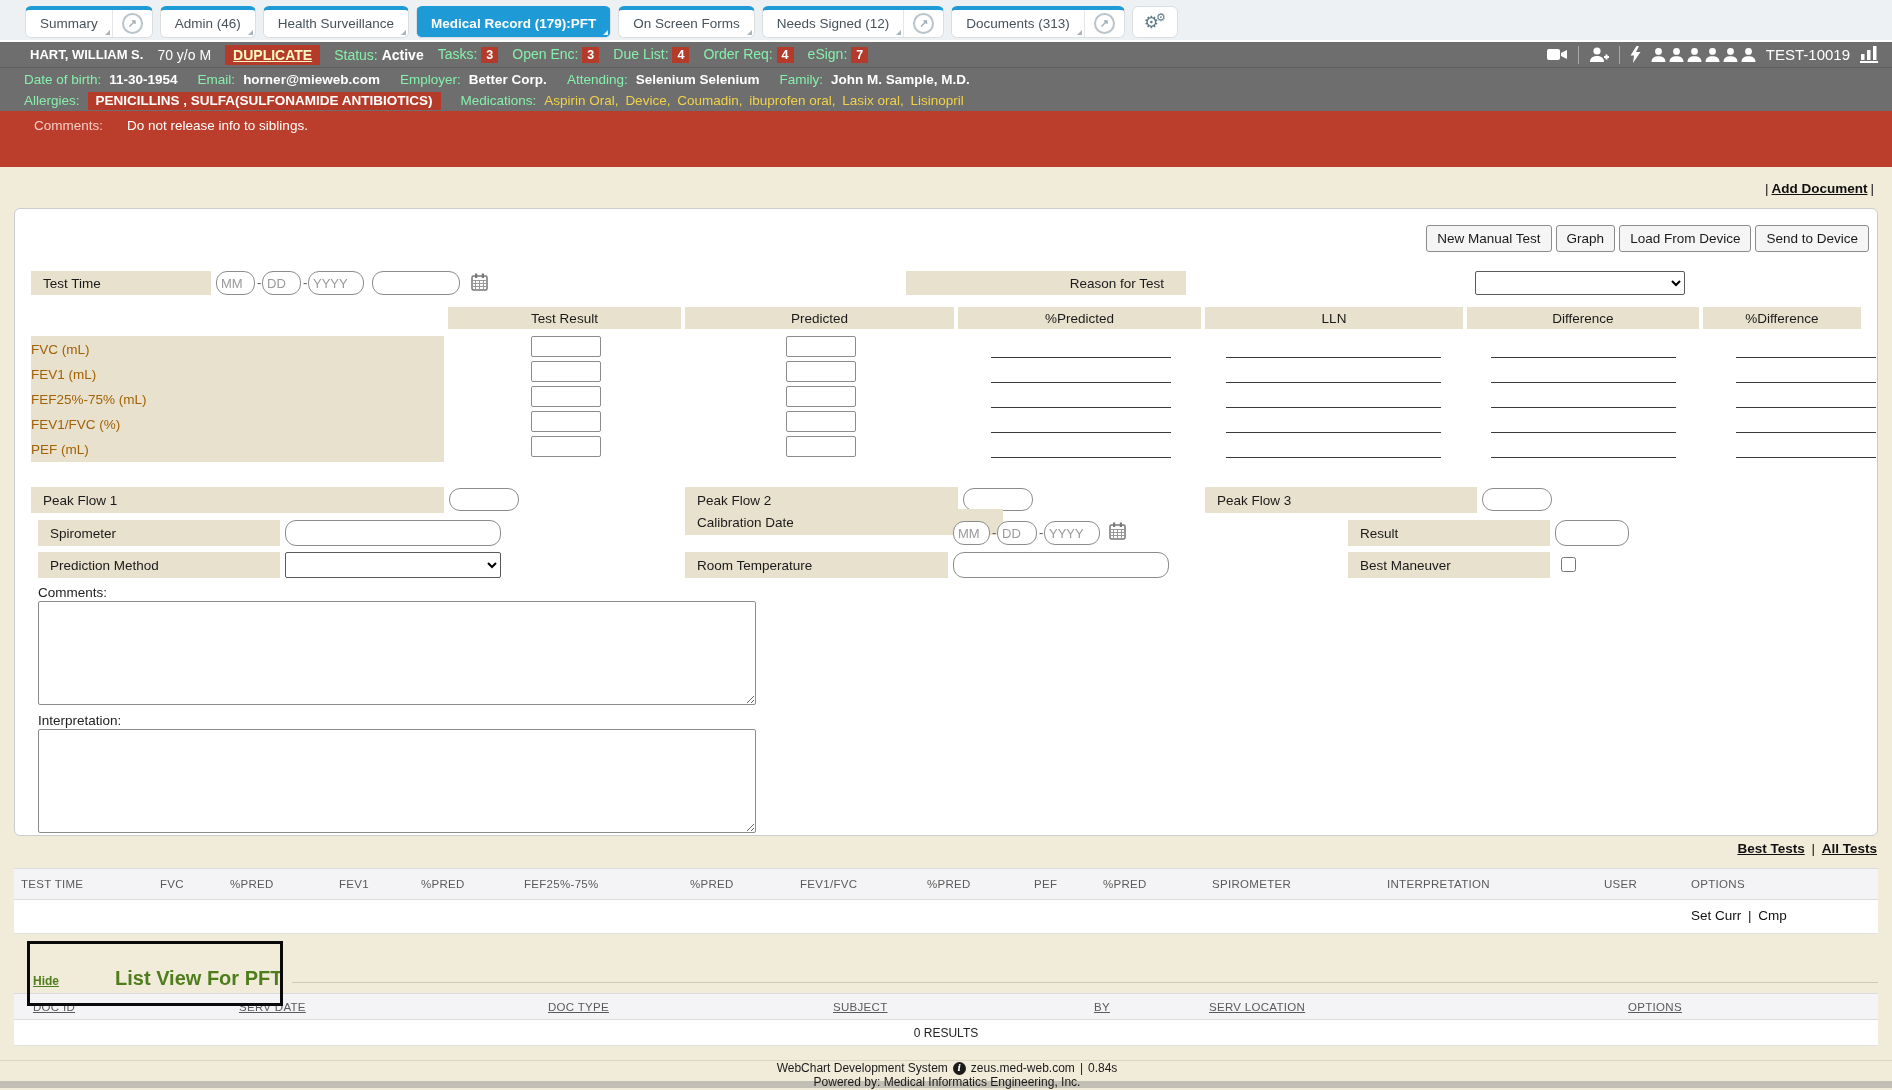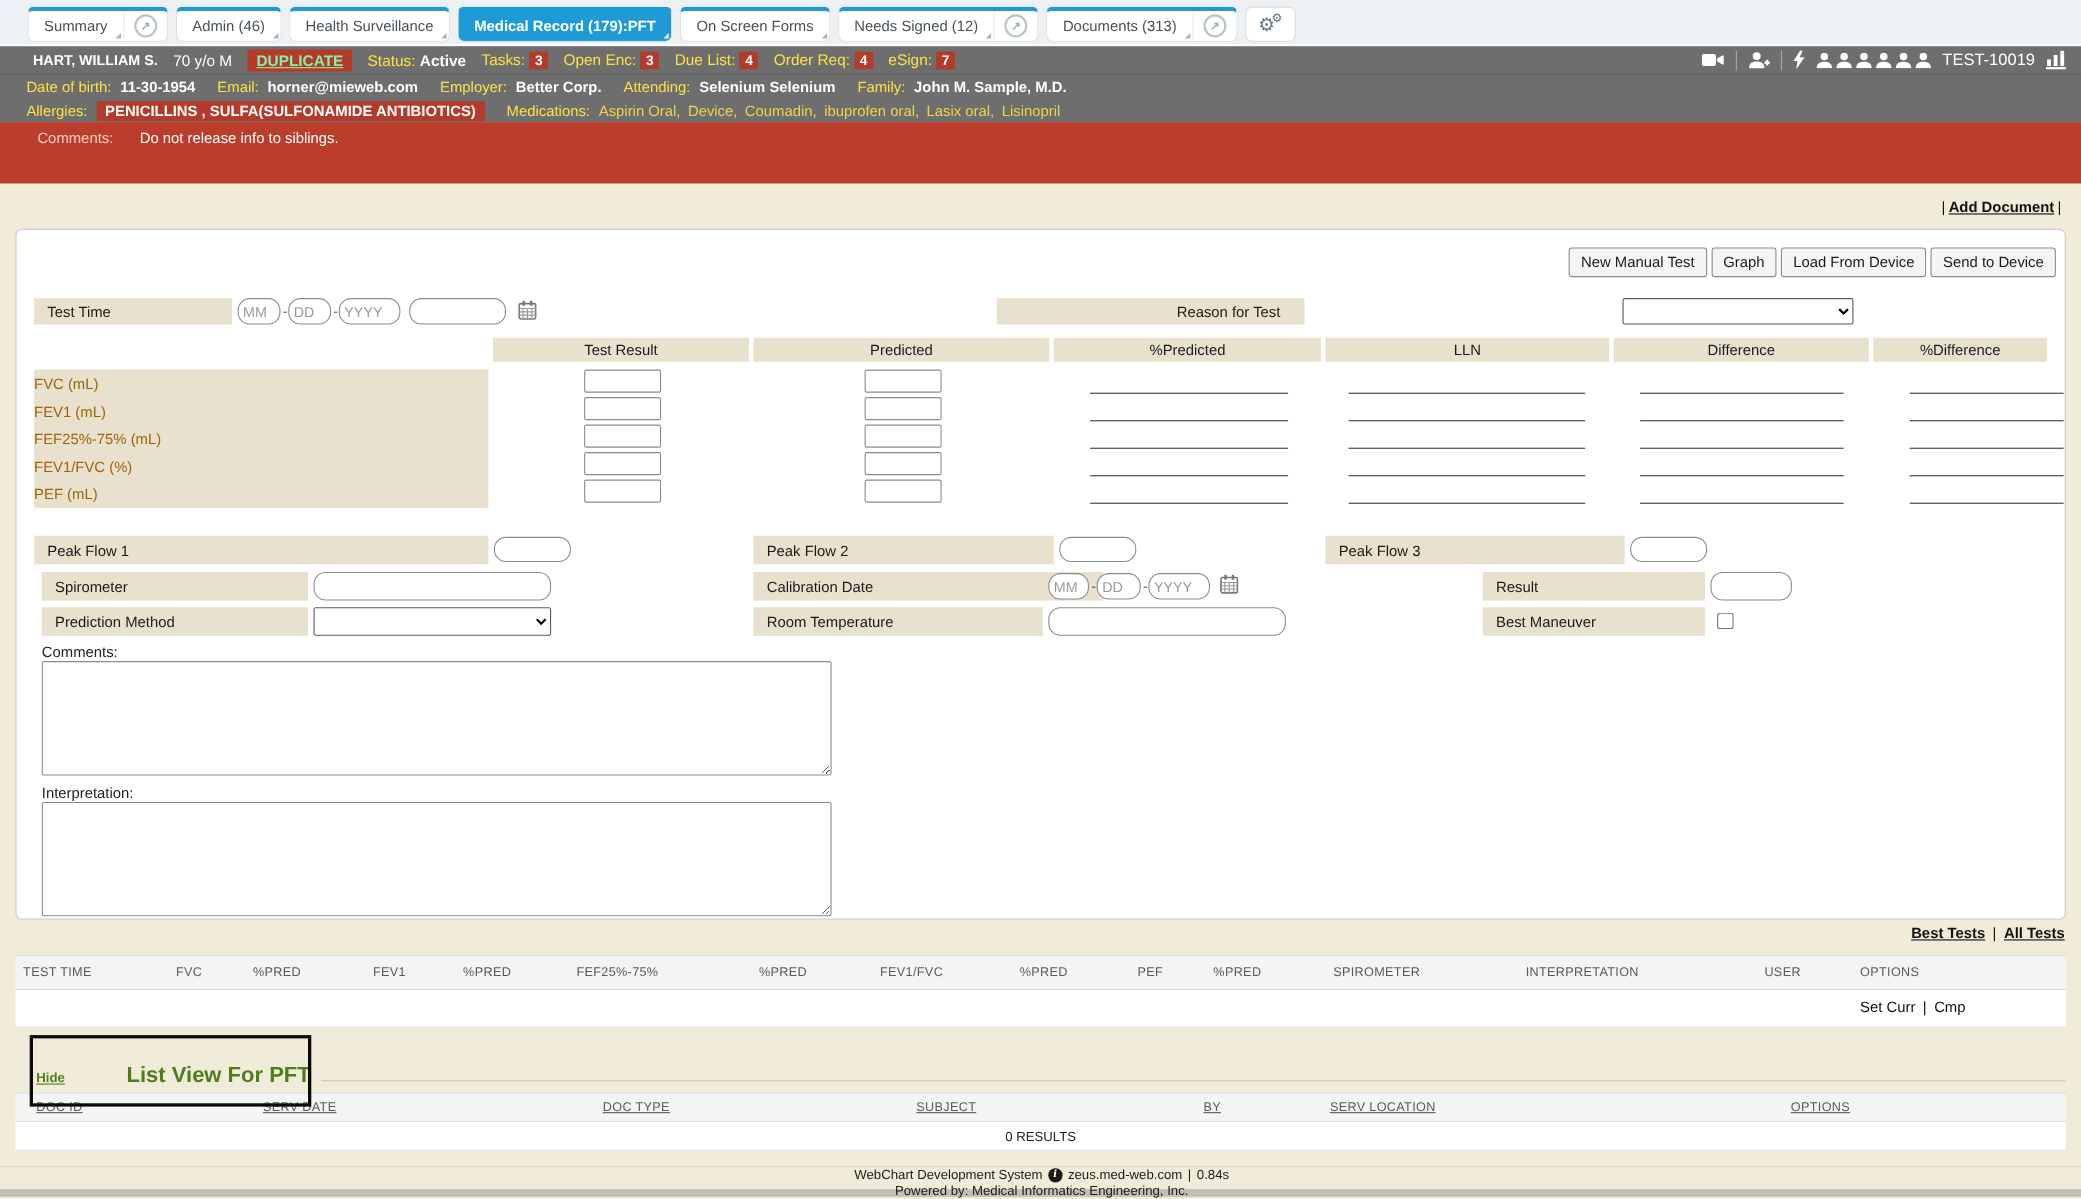--- a/index.html
+++ b/index.html
@@ -18,23 +18,23 @@
   .tab-pop { width:40px; display:flex; align-items:center; justify-content:center; border-left:1px solid #e4e7e9; background:#fff; }
   .pop-circle { width:21px; height:21px; border:2px solid #b9c4ca; border-radius:50%; color:#a2afb6; font-size:11px; display:flex; align-items:center; justify-content:center; font-weight:bold; }
   .geartab { height:32px; width:46px; background:#fff; border:1px solid #d9dee1; border-radius:6px; display:flex; align-items:center; justify-content:center; color:#5f7886; }
   .geartab .g1 { font-size:17px; line-height:1; }
   .geartab .g2 { font-size:11px; line-height:1; margin:-10px 0 0 -3px; }
 
   
   .hdr { background:#6e6e6e; color:#fff; }
   .hdr-row1 { height:28px; display:flex; align-items:center; padding:0 14px 0 30px; gap:14px; font-size:14px; border-top:2px solid #fff; border-bottom:1px solid #5e5e5e; }
   .pname { font-weight:bold; font-size:13px; }
-  .lbl { color:#fde047; }
+  .lbl { color:#86efac; }
   .val { color:#fff; font-weight:bold; }
-  .redbadge { background:#b43b2a; color:#86efac; font-weight:bold; padding:2px 8px; }
+  .redbadge { background:#b43b2a; color:#fef9c3; font-weight:bold; padding:2px 8px; }
   .redbadge u { text-decoration:underline; }
   .cnt { background:#b43b2a; color:#fff; font-weight:bold; font-size:12.5px; padding:1px 5px; min-width:17px; text-align:center; display:inline-block; }
   .hdr-right { margin-left:auto; display:flex; align-items:center; gap:10px; }
   .vdiv { width:1px; height:18px; background:rgba(255,255,255,.4); }
   .persons { display:flex; gap:3px; }
   .chartid { font-size:15px; }
   .chart-ic { border-bottom:2px solid #fff; padding-bottom:1px; }
   .hdr-row2 { height:22px; display:flex; align-items:center; padding:0 14px 0 24px; gap:8px; font-size:13.5px; }
   .hdr-row3 { height:21px; display:flex; align-items:center; padding:0 14px 0 24px; gap:8px; font-size:13.5px; }
   .allergy { background:#b43b2a; color:#fff; font-weight:bold; padding:1px 8px 2px; }
@@ -350,21 +350,21 @@
 
       <div class="fcell" style="top:278px; left:16px; width:413px; height:26px;">Peak Flow 1</div>
       <input class="ti" style="position: absolute; top: 279px; left: 434px; width: 70px; height: 23px;">
       <div class="fcell" style="top:278px; left:670px; width:273px; height:26px;">Peak Flow 2</div>
       <input class="ti" style="position: absolute; top: 279px; left: 948px; width: 70px; height: 23px;">
       <div class="fcell" style="top:278px; left:1190px; width:272px; height:26px;">Peak Flow 3</div>
       <input class="ti" style="position: absolute; top: 279px; left: 1467px; width: 70px; height: 23px;">
 
       <div class="fcell" style="top:311px; left:23px; width:242px; height:26px;">Spirometer</div>
       <input class="ti" style="position: absolute; top: 311px; left: 270px; width: 216px; height: 26px;">
-      <div class="fcell" style="top:311px; left:670px; width:318px; height:26px;">Calibration Date</div>
+      <div class="fcell" style="top:300px; left:670px; width:318px; height:26px;">Calibration Date</div>
       <input class="ti" style="position: absolute; top: 312px; left: 938px; width: 37px;" placeholder="MM">
       <span class="dash" style="top:316px; left:977px;">-</span>
       <input class="ti" style="position: absolute; top: 312px; left: 982px; width: 40px;" placeholder="DD">
       <span class="dash" style="top:316px; left:1024px;">-</span>
       <input class="ti" style="position: absolute; top: 312px; left: 1029px; width: 56px;" placeholder="YYYY">
       <span class="cal" style="position:absolute; top:313px; left:1094px;">
         <svg width="17" height="18" viewBox="0 0 17 18">
             <rect x="1" y="3" width="15" height="14" rx="1.5" fill="#fdfdfd" stroke="#777" stroke-width="1.5"></rect>
             <rect x="4" y="0.5" width="2.2" height="4.5" fill="#777"></rect>
             <rect x="10.8" y="0.5" width="2.2" height="4.5" fill="#777"></rect>

